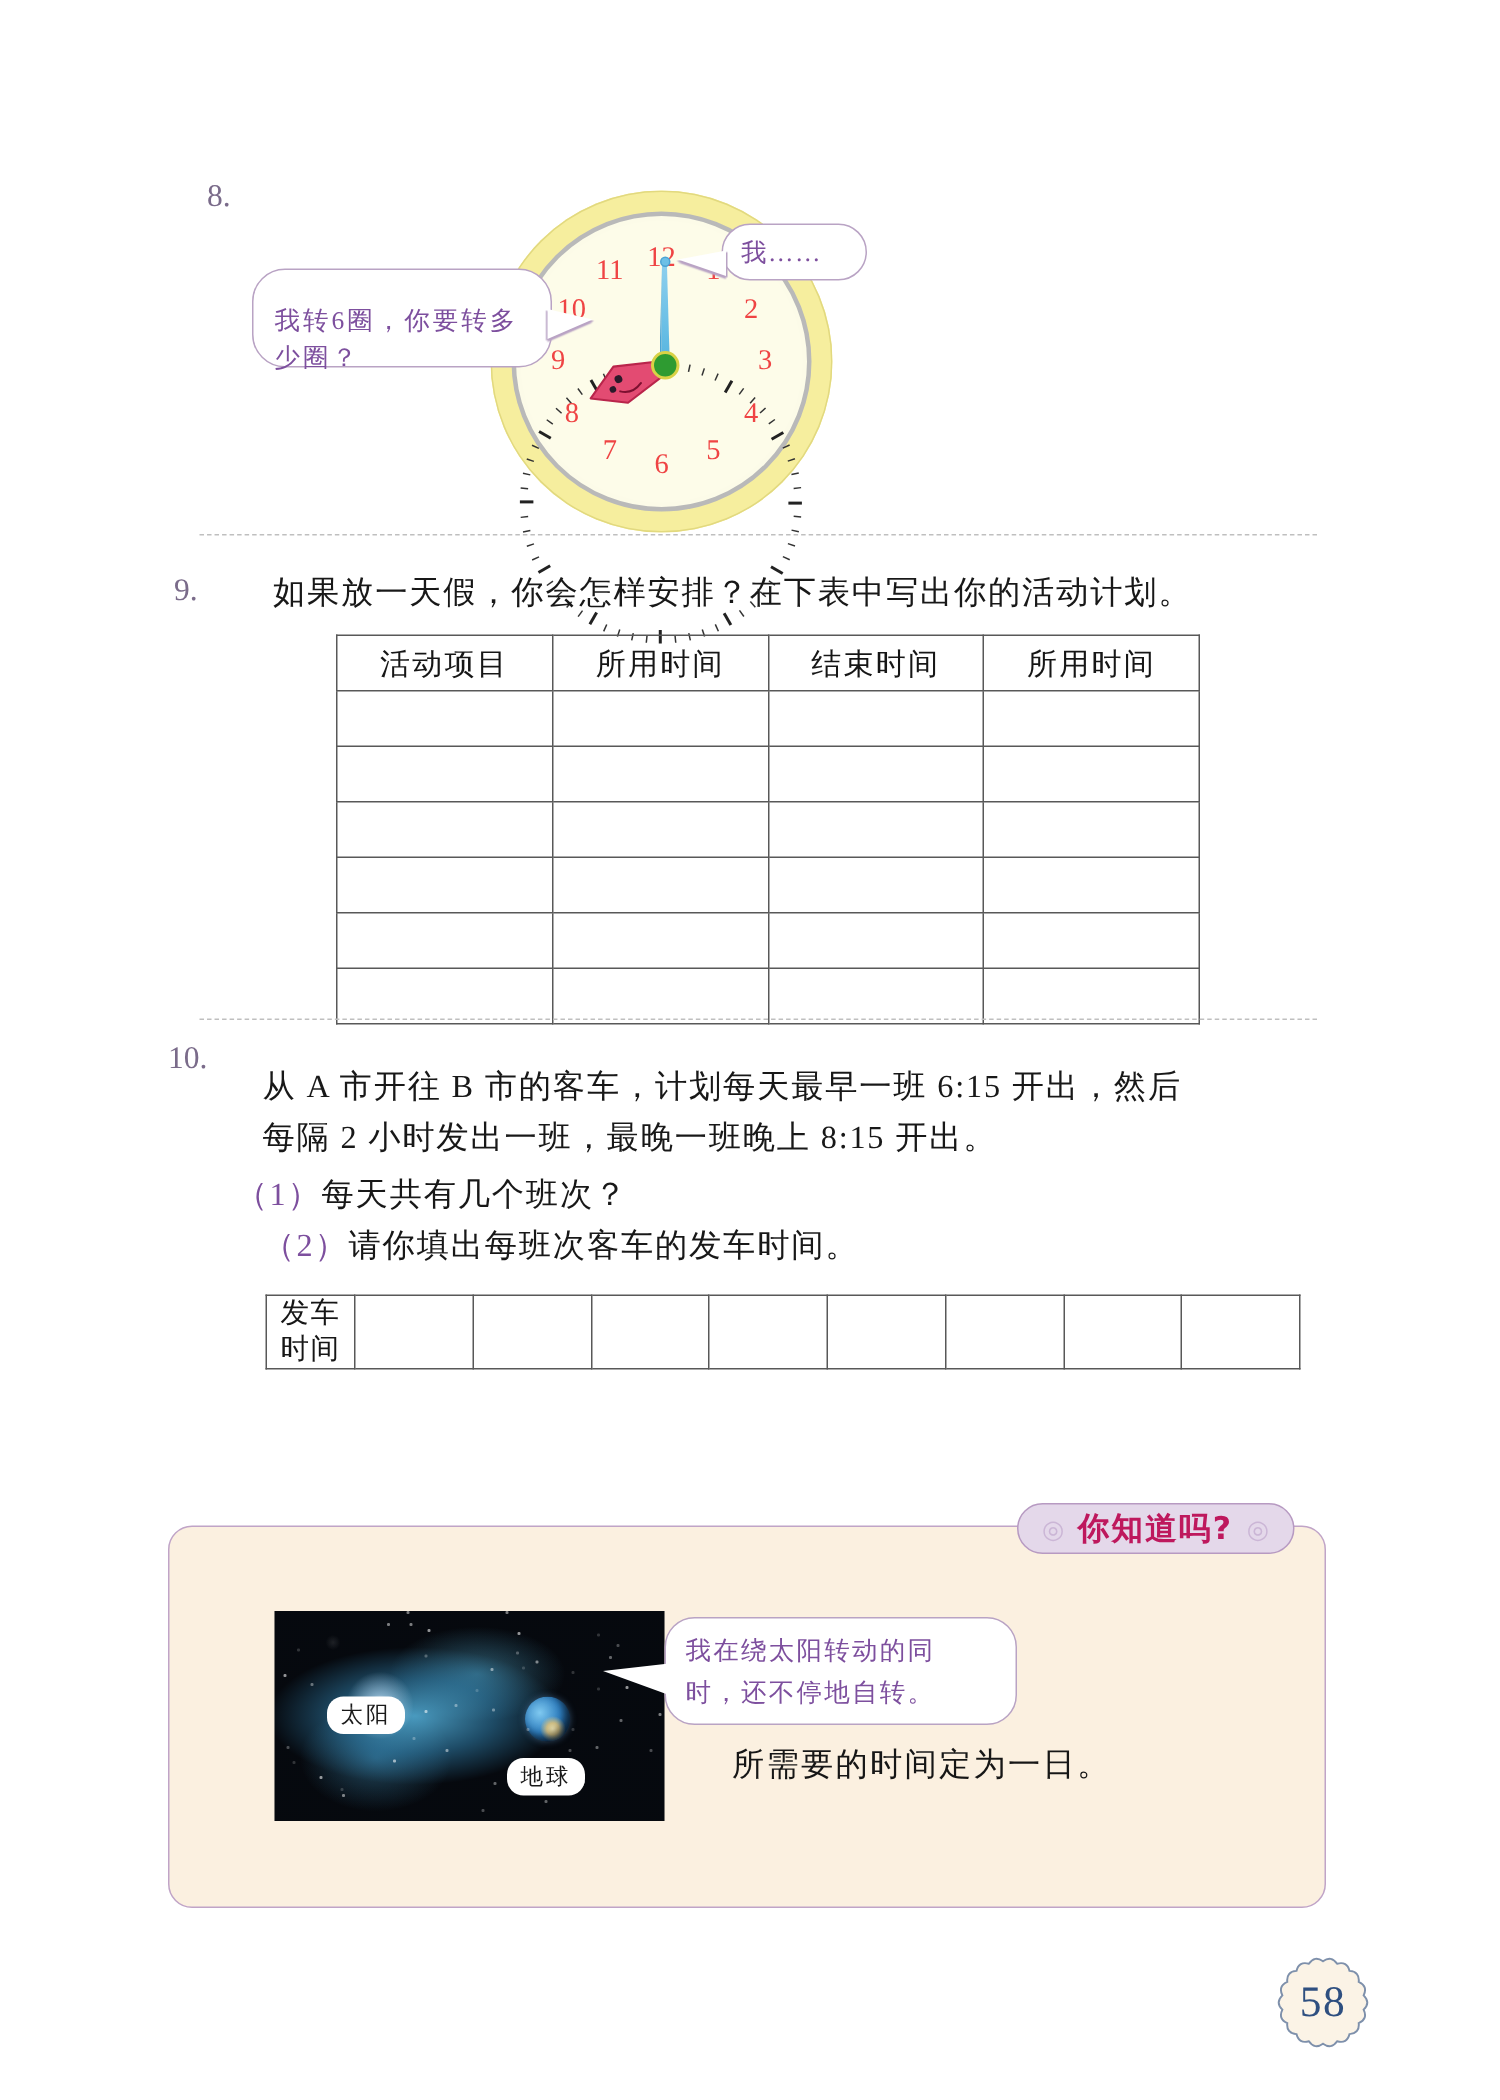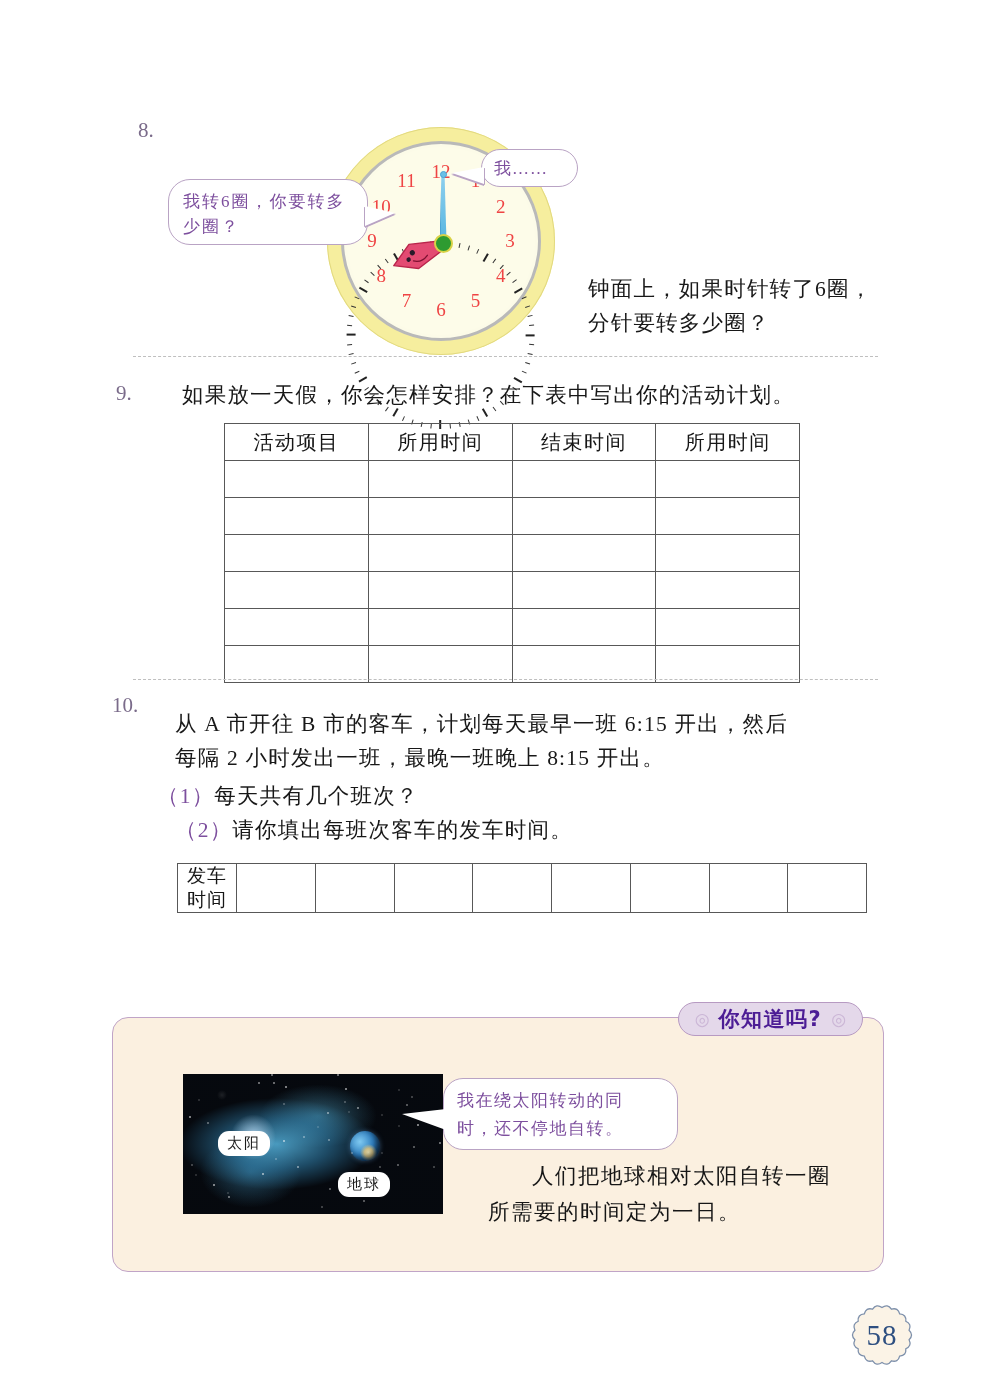--- a/index.html
+++ b/index.html
@@ -147,21 +147,21 @@
   
   .bubble {
     position: absolute;
     background: #ffffff;
     border: 1.4px solid #b9a3c4;
     border-radius: 22px;
     color: #7d4f9e;
     font-size: 17px;
     line-height: 25px;
     letter-spacing: 2px;
-    padding: 9px 14px;
+    padding: 21px 14px;
     box-sizing: border-box;
     z-index: 12;
     font-family: "Liberation Serif", serif;
   }
   #bubble-left {
     left: 168px; top: 179px;
     width: 200px; height: 66px;
   }
   #bubble-left .tail {
     position: absolute;
@@ -277,21 +277,21 @@
     align-items: center;
     gap: 9px;
     box-sizing: border-box;
   }
   #know-badge .ring {
     color: #cbb6d6;
     font-size: 17px;
     line-height: 17px;
   }
   #know-badge .btext {
-    color: #4c1d95;
+    color: #be185d;
     font-weight: bold;
     font-size: 21px;
     letter-spacing: 1.5px;
     font-family: "DejaVu Sans", "Liberation Sans", sans-serif;
   }
 
   #space-img {
     position: absolute;
     left: 70px; top: 56px;
     width: 260px; height: 140px;
@@ -492,24 +492,20 @@
     <div class="bubble" id="bubble-left">
       <span>我转6圈，你要转多少圈？</span>
       <span class="tail"></span>
     </div>
 
     <div class="bubble" id="bubble-right">
       <span>我……</span>
       <span class="tail"></span>
     </div>
 
-    <div id="q8-text" class="cn">
-      <div>钟面上，如果时针转了6圈，</div>
-      <div>分针要转多少圈？</div>
-    </div>
   </div>
 
   <div class="sep" id="sep1"></div>
 
   <div id="q9">
     <div id="q9-num" class="qnum">9.</div>
     <div id="q9-text" class="cn">如果放一天假，你会怎样安排？在下表中写出你的活动计划。</div>
     <table class="grid" id="t9">
       <thead>
           <tr id="t9-head">
@@ -647,21 +643,20 @@
         <div class="star" style="left: 234px; top: 50px; opacity: 0.81;"></div>
         <div class="star" style="left: 215px; top: 15px; opacity: 0.25;"></div>
         <div class="star" style="left: 196px; top: 92px; opacity: 0.39;"></div>
         <div class="star" style="left: 24px; top: 48px; opacity: 0.53;"></div>
         <div class="star" style="left: 88px; top: 0px; opacity: 0.67;"></div>
         <div class="star" style="left: 79px; top: 99px; opacity: 0.81;"></div>
         <div class="star" style="left: 12px; top: 100px; opacity: 0.25;"></div>
       </div>
 
     <div id="know-text">
-      <div class="indent">人们把地球相对太阳自转一圈</div>
       <div>所需要的时间定为一日。</div>
     </div>
   </div>
 
   <div id="pagenum">
     <svg width="74" height="74" viewBox="0 0 74 74">
       <path id="scallop" fill="#fbf3e6" stroke="#7e90ab" stroke-width="1.3" d="M37.00,9.50 Q42.56,5.49 46.41,11.16 Q53.00,9.29 54.68,15.93 Q61.51,16.43 60.82,23.25 Q67.07,26.06 64.08,32.22 Q69.00,37.00 64.08,41.78 Q67.07,47.94 60.82,50.75 Q61.51,57.57 54.68,58.07 Q53.00,64.71 46.41,62.84 Q42.56,68.51 37.00,64.50 Q31.44,68.51 27.59,62.84 Q21.00,64.71 19.32,58.07 Q12.49,57.57 13.18,50.75 Q6.93,47.94 9.92,41.78 Q5.00,37.00 9.92,32.22 Q6.93,26.06 13.18,23.25 Q12.49,16.43 19.32,15.93 Q21.00,9.29 27.59,11.16 Q31.44,5.49 37.00,9.50 Z"></path>
     </svg>
     <div class="num">58</div>
   </div>

